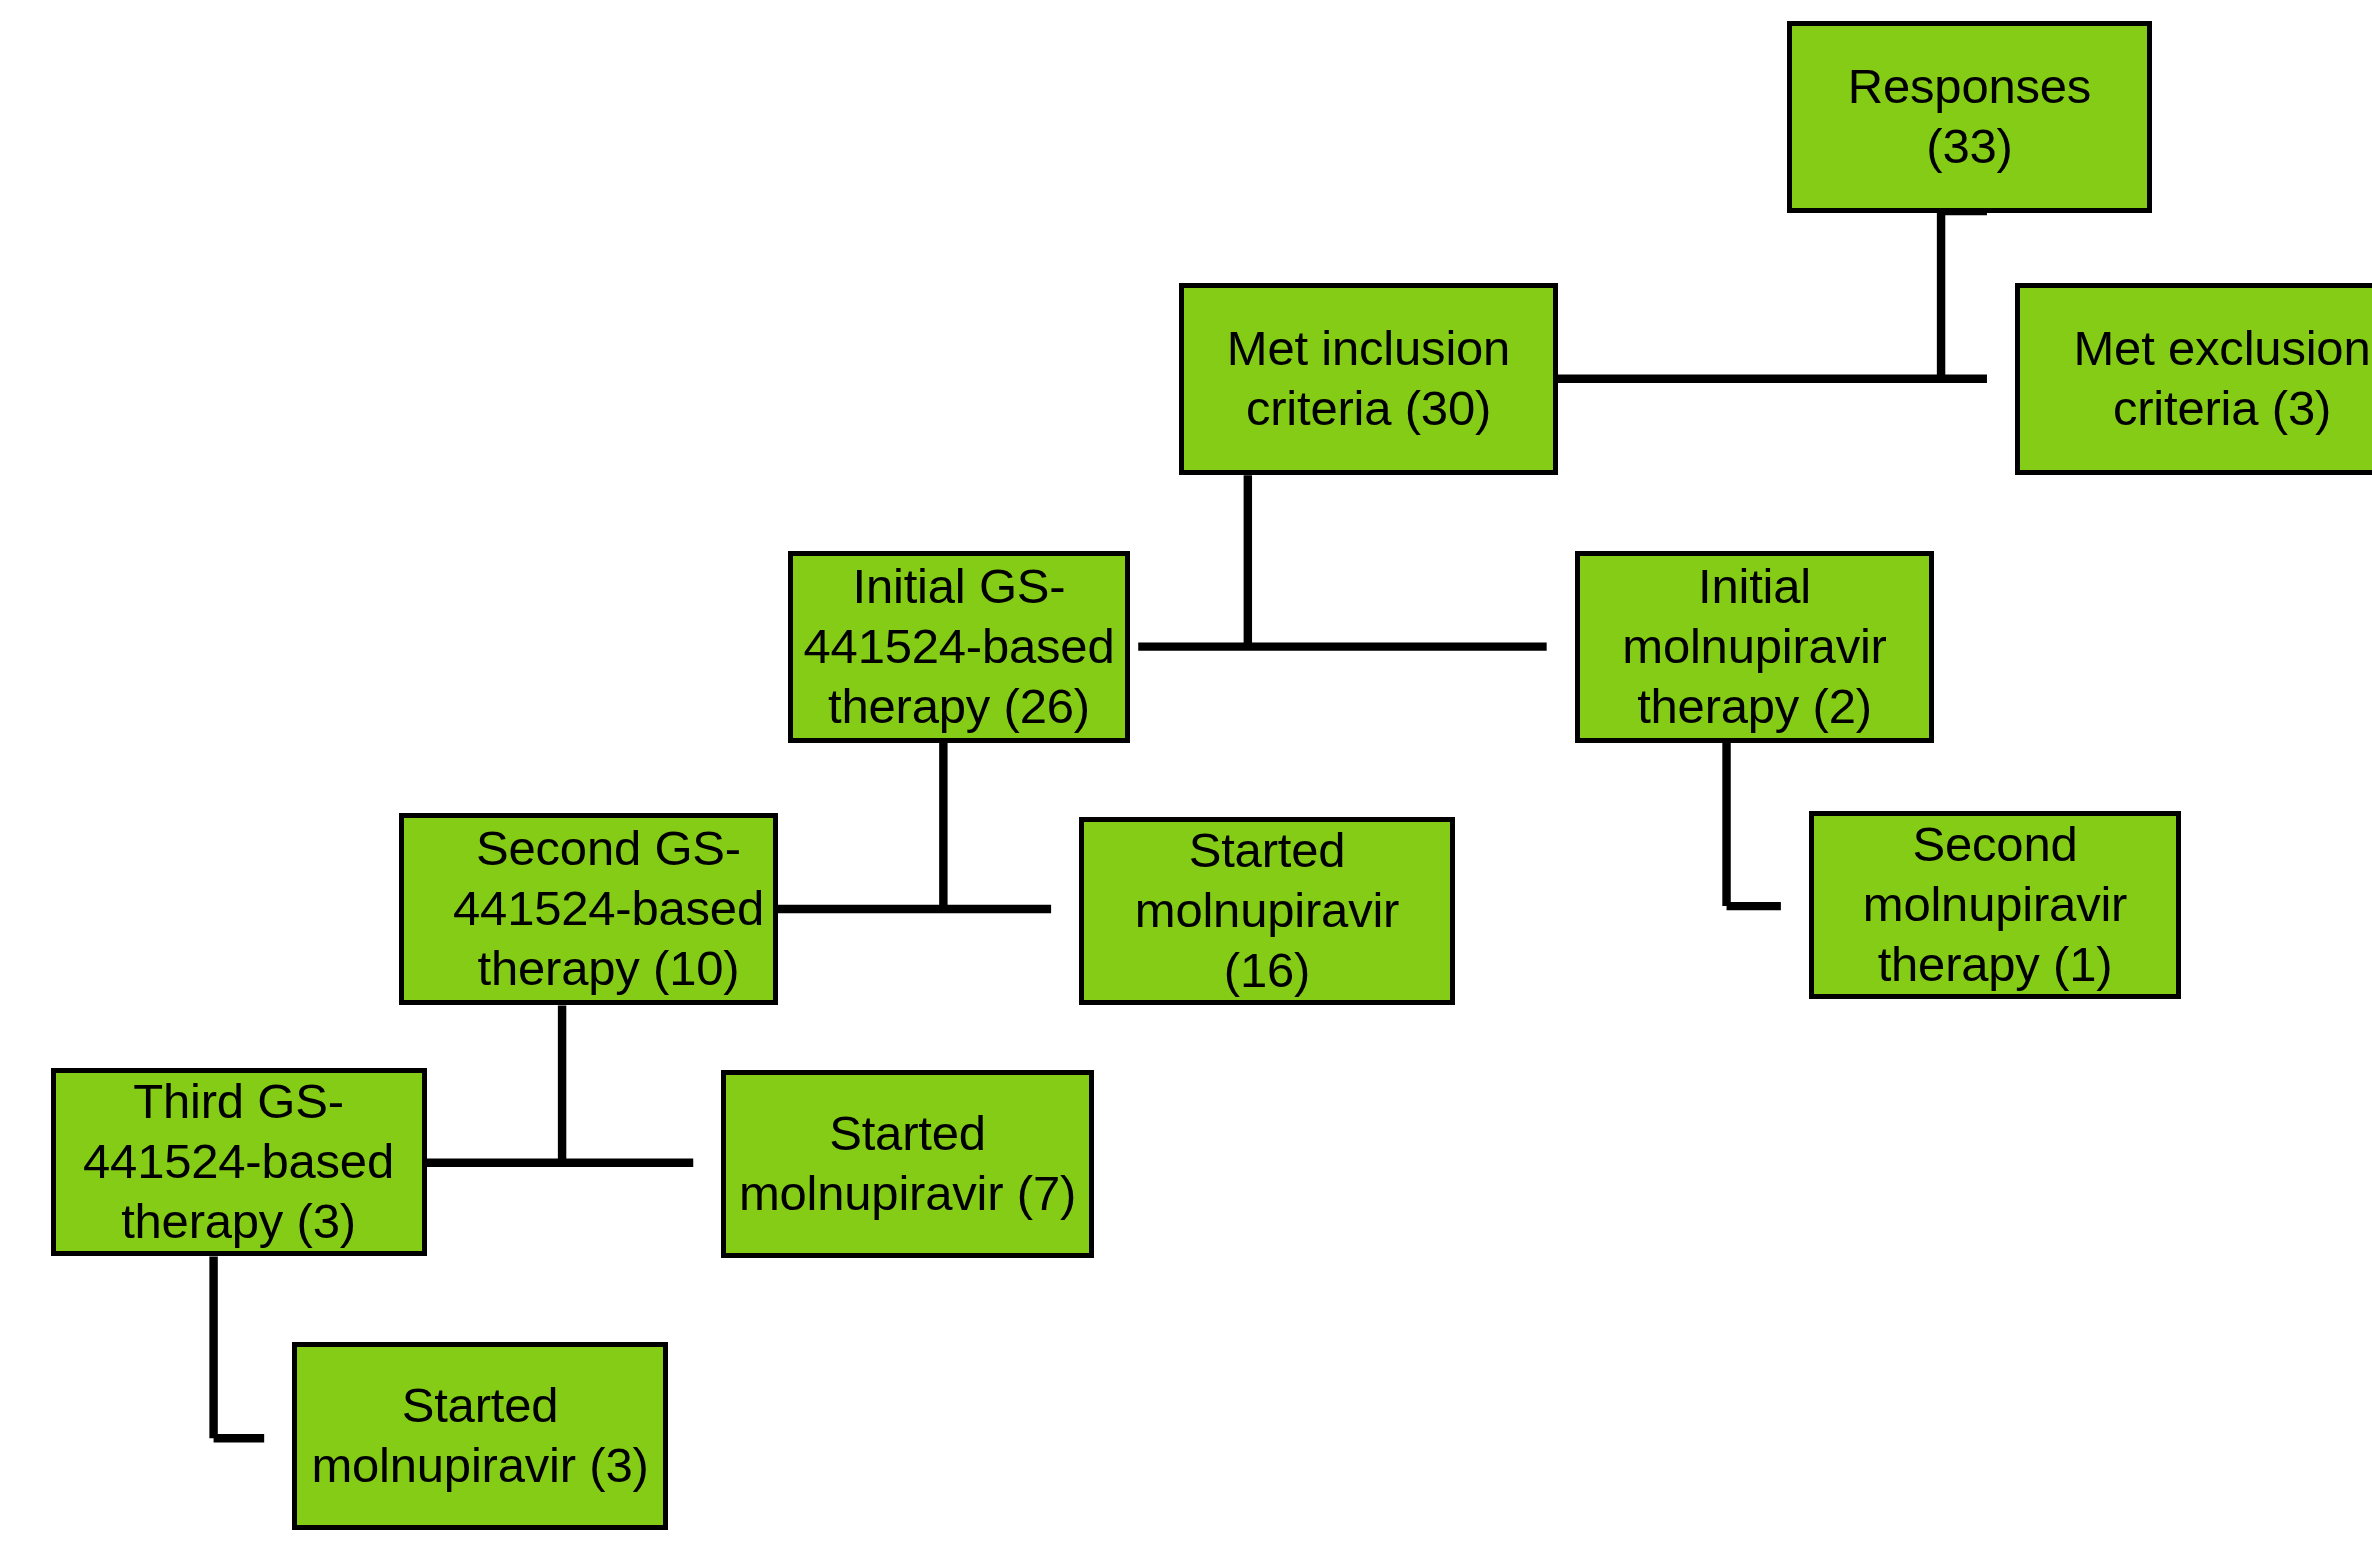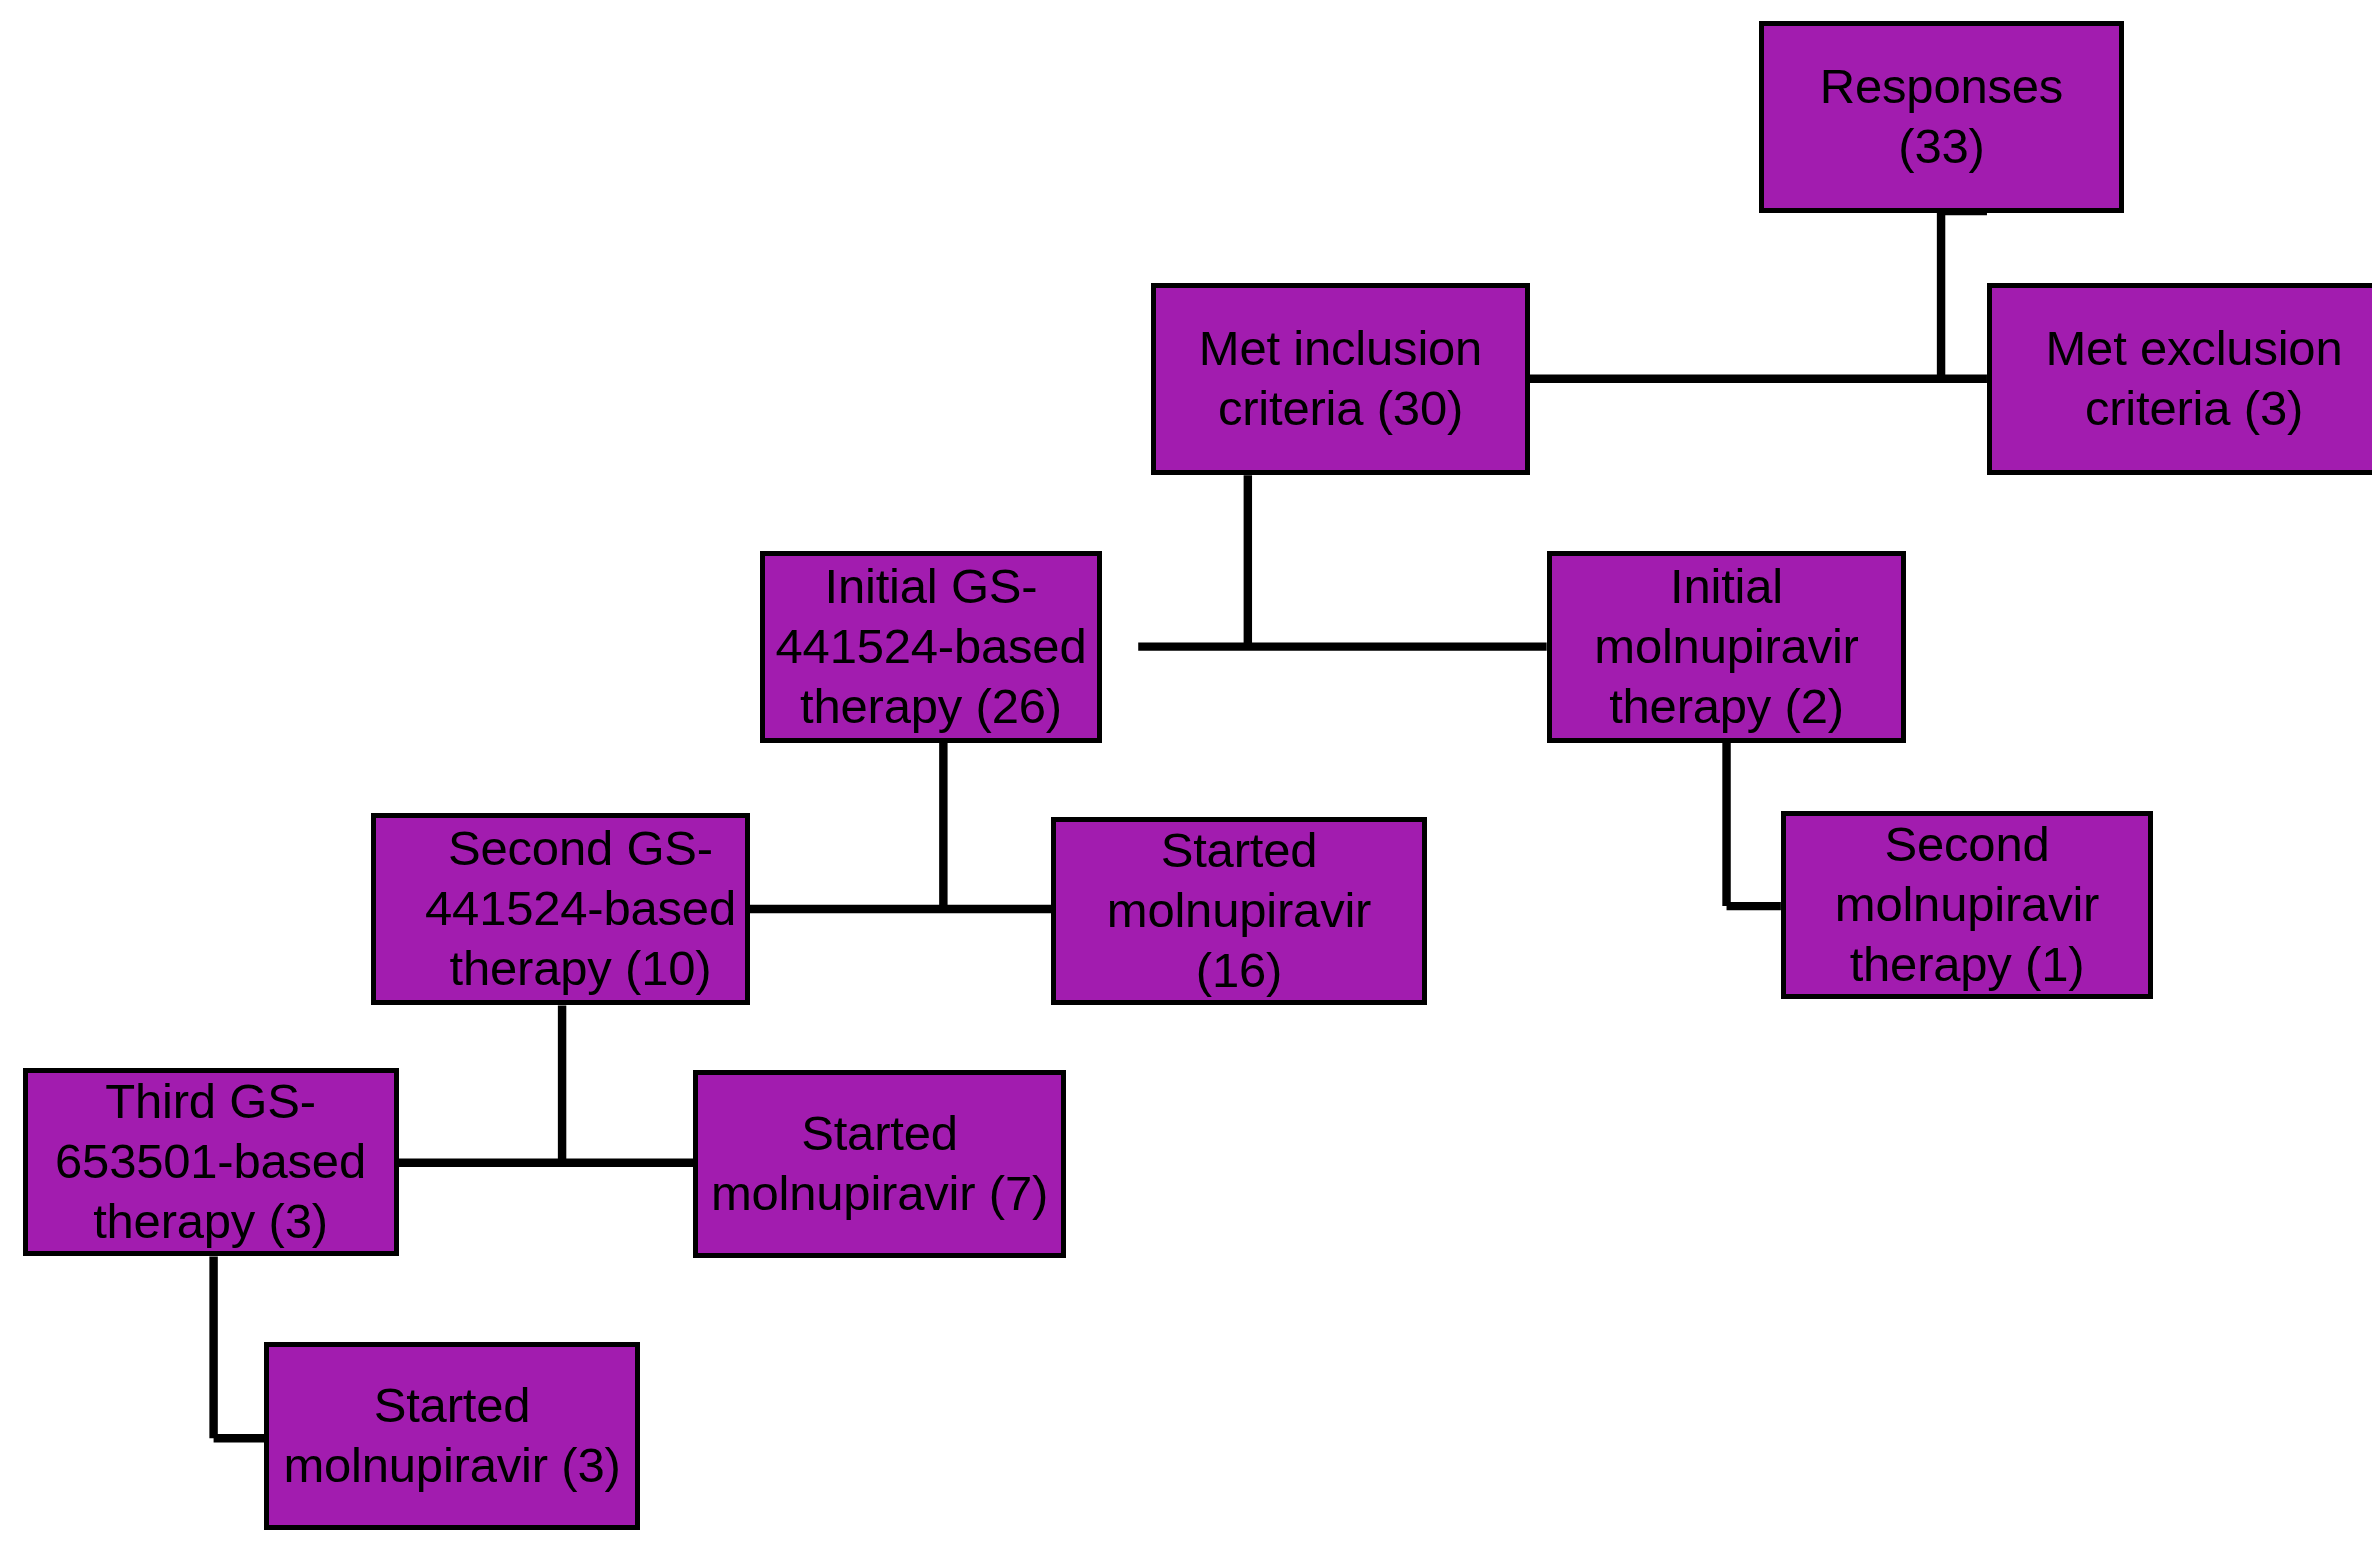--- a/index.html
+++ b/index.html
@@ -19,27 +19,28 @@
     position: absolute;
     left: 0;
     top: 0;
     width: 2372px;
     height: 1549px;
     pointer-events: none;
   }
   .node {
     position: absolute;
     box-sizing: border-box;
-    background: #a21caf;
+    background: #84cc16;
     border: 5.6px solid #000000;
     display: flex;
     align-items: center;
     justify-content: center;
     text-align: center;
     z-index: 2;
+    margin-left: 28px;
   }
   .node-label {
     display: block;
     color: #000000;
     font-size: 49px;
     line-height: 1.22;
     letter-spacing: -0.2px;
     white-space: pre-line;
     padding: 0 7.5px;
   }
@@ -112,21 +113,21 @@
   </div>
 
   <div class="node" style="left:1781px; top:811px; width:372px; height:188px;">
     <span class="node-label">Second
 molnupiravir
 therapy (1)</span>
   </div>
 
   <div class="node" style="left:22.5px; top:1068px; width:376px; height:188px;">
     <span class="node-label">Third GS-
-653501-based
+441524-based
 therapy (3)</span>
   </div>
 
   <div class="node" style="left:693px; top:1070px; width:373px; height:188px;">
     <span class="node-label">Started
 molnupiravir (7)</span>
   </div>
 
   <div class="node" style="left:264px; top:1342px; width:376px; height:188px;">
     <span class="node-label">Started

